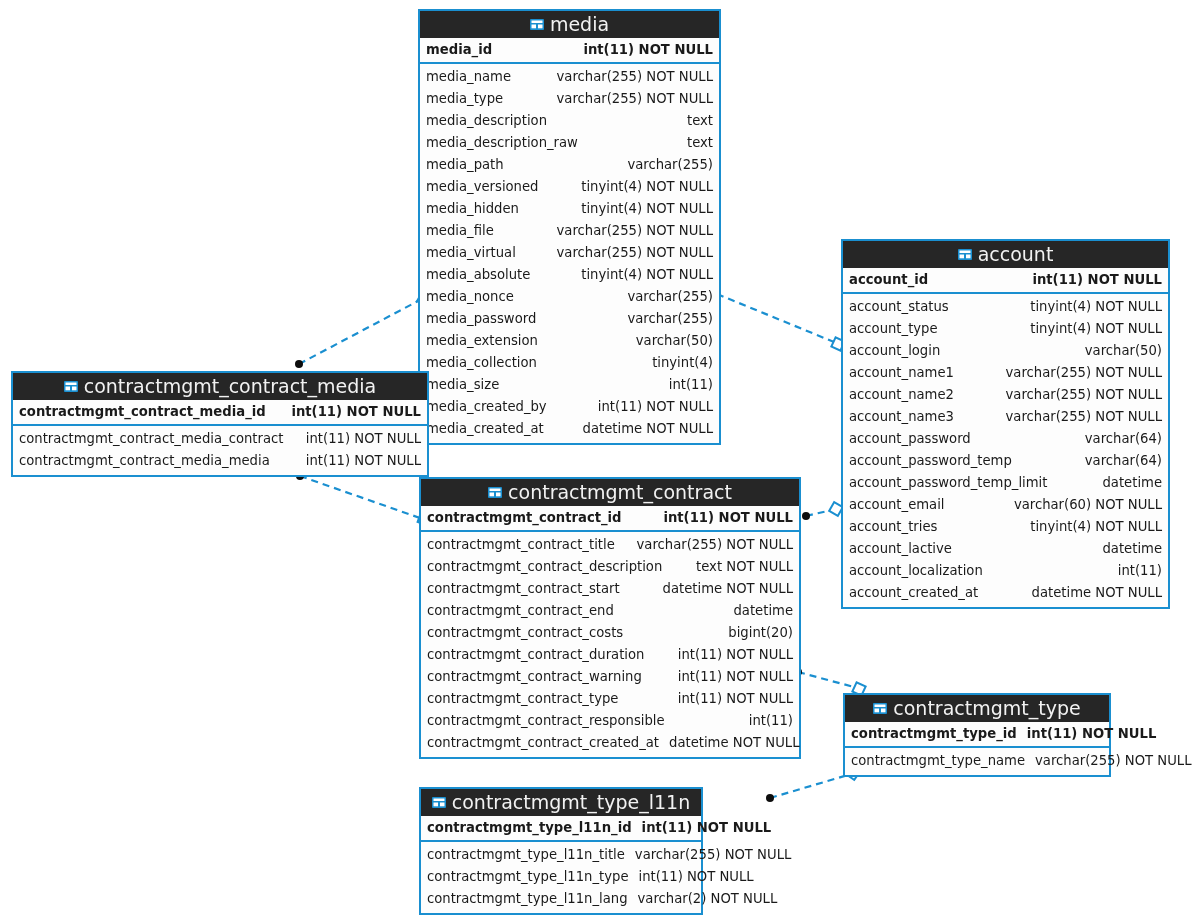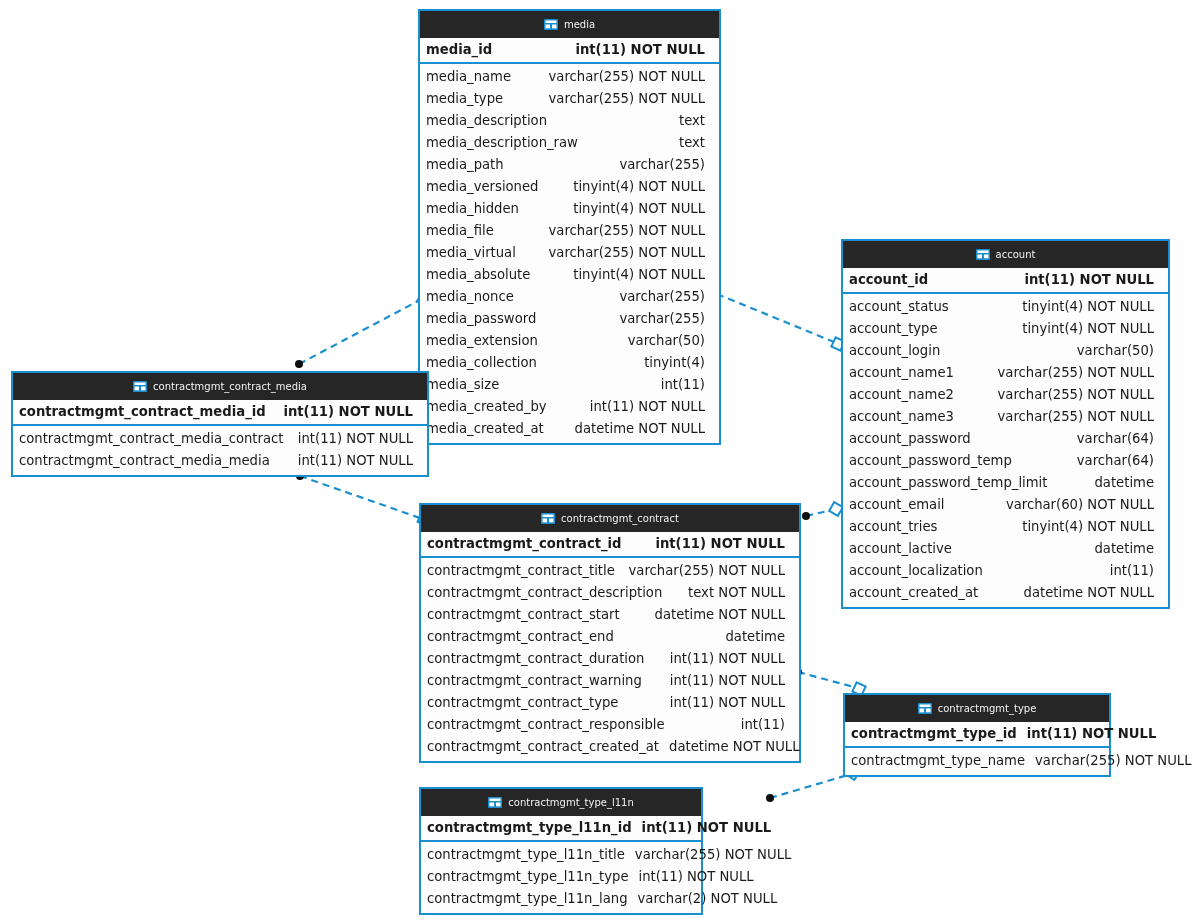--- a/index.html
+++ b/index.html
@@ -31,21 +31,21 @@
   .entity {
     position: absolute;
     background: #fdfdfd;
     border: 2px solid #1a8fd0;
     box-sizing: border-box;
     box-shadow: 0 0 0 0 rgba(0,0,0,0);
   }
   .entity-header {
     background: #262626;
     color: #f2f2f2;
-    font-size: 10px;
+    font-size: 19px;
     line-height: 15px;
     padding: 5px 6px 6px 6px;
     text-align: center;
     display: flex;
     align-items: center;
     justify-content: center;
     gap: 6px;
     box-sizing: border-box;
     height: 27px;
   }
@@ -62,21 +62,21 @@
     border-top: 0;
     border-bottom: 2px solid #1a8fd0;
     box-sizing: border-box;
   }
   .row {
     display: flex;
     justify-content: space-between;
     align-items: baseline;
     font-size: 13.2px;
     line-height: 16px;
-    padding: 3px 14px 3px 6px;
+    padding: 3px 6px 3px 6px;
     color: #1a1a1a;
     white-space: nowrap;
     box-sizing: border-box;
     gap: 10px;
   }
   .row .col-name { text-align: left; }
   .row .col-type { text-align: center; }
   .entity-pk .row {
     font-weight: bold;
     padding-top: 4px;
@@ -84,21 +84,21 @@
   }
   .entity-cols {
     padding-top: 2px;
     padding-bottom: 3px;
   }
 
   
   #ent-media                     { left: 418px; top: 9px;   width: 303px; }
   #ent-account                   { left: 841px; top: 239px; width: 329px; }
   #ent-contract-media            { left: 11px;  top: 371px; width: 418px; }
-  #ent-contract                  { left: 419px; top: 477px; width: 382px; margin-top: 26px; }
+  #ent-contract                  { left: 419px; top: 477px; width: 382px; }
   #ent-type                      { left: 843px; top: 693px; width: 268px; }
   #ent-type-l11n                 { left: 419px; top: 787px; width: 284px; }
 </style>
 </head>
 <body>
 
 <div id="canvas">
 
   <svg id="edges" viewBox="0 0 1197 923" width="1197" height="923" xmlns="http://www.w3.org/2000/svg">
 
@@ -366,20 +366,24 @@
         </div>
         <div class="row">
           <span class="col-name">contractmgmt_contract_start</span>
           <span class="col-type">datetime NOT NULL</span>
         </div>
         <div class="row">
           <span class="col-name">contractmgmt_contract_end</span>
           <span class="col-type">datetime</span>
         </div>
         <div class="row">
+          <span class="col-name">contractmgmt_contract_costs</span>
+          <span class="col-type">bigint(20)</span>
+        </div>
+        <div class="row">
           <span class="col-name">contractmgmt_contract_duration</span>
           <span class="col-type">int(11) NOT NULL</span>
         </div>
         <div class="row">
           <span class="col-name">contractmgmt_contract_warning</span>
           <span class="col-type">int(11) NOT NULL</span>
         </div>
         <div class="row">
           <span class="col-name">contractmgmt_contract_type</span>
           <span class="col-type">int(11) NOT NULL</span>

